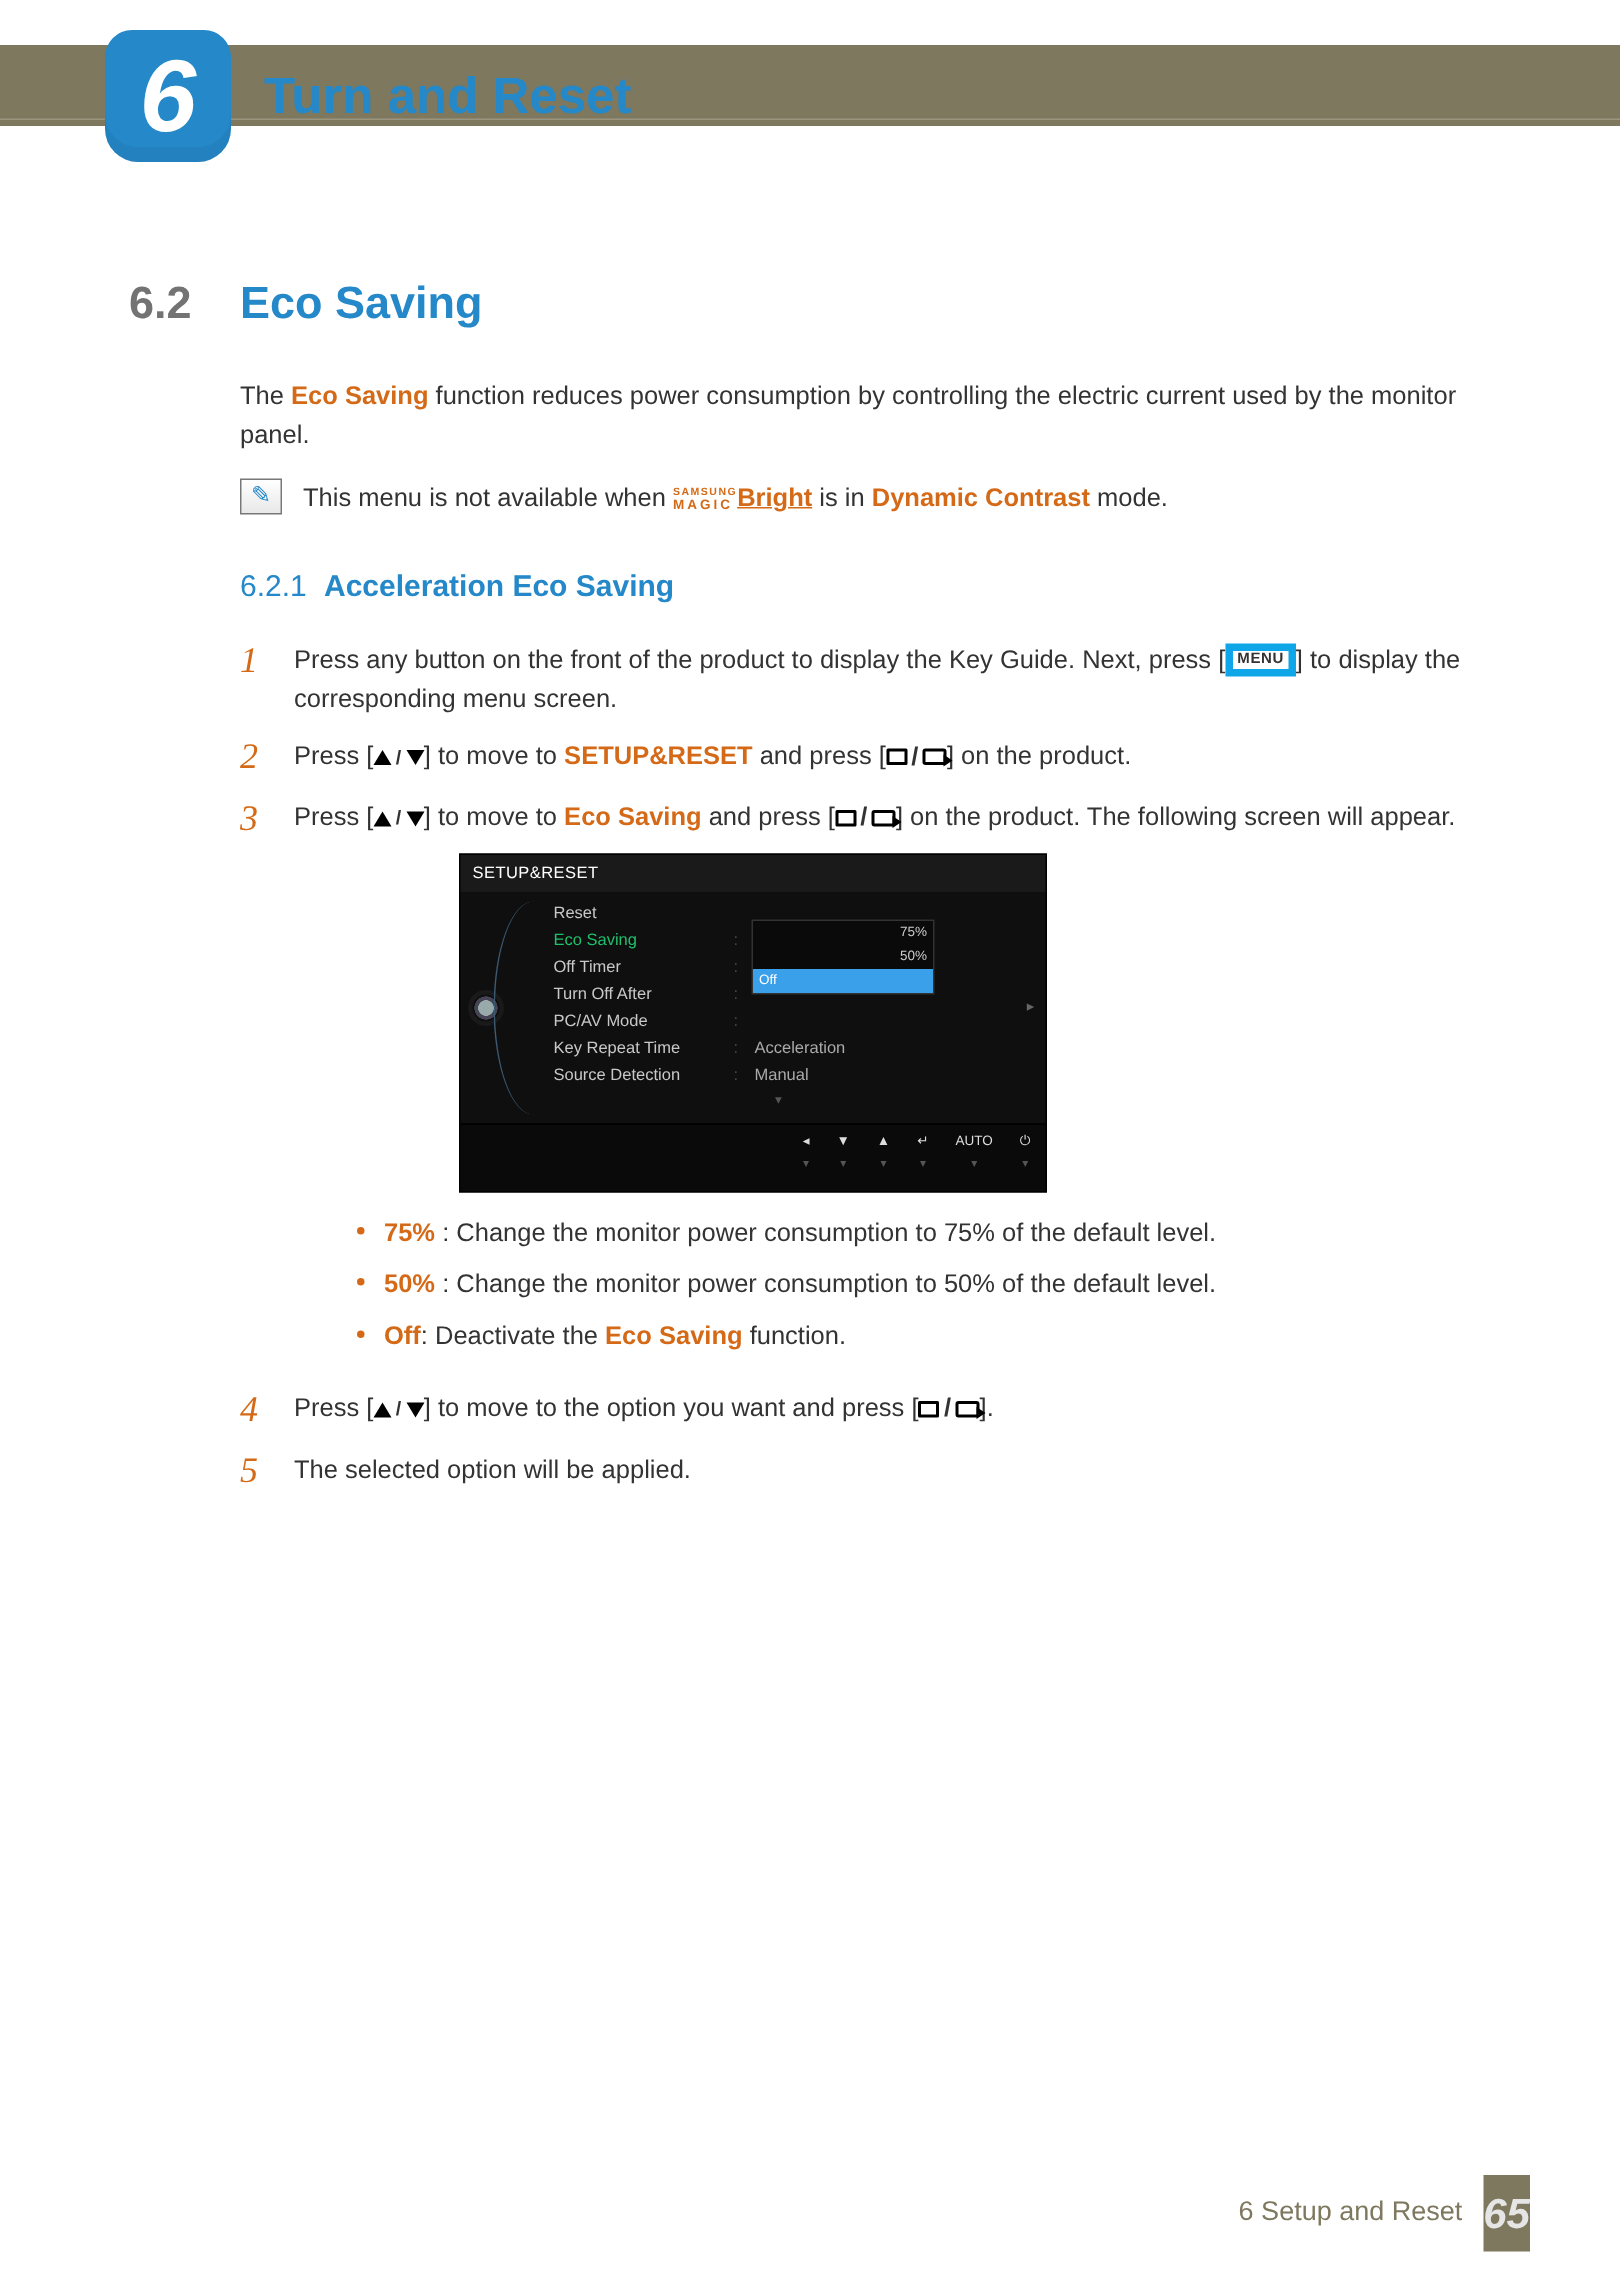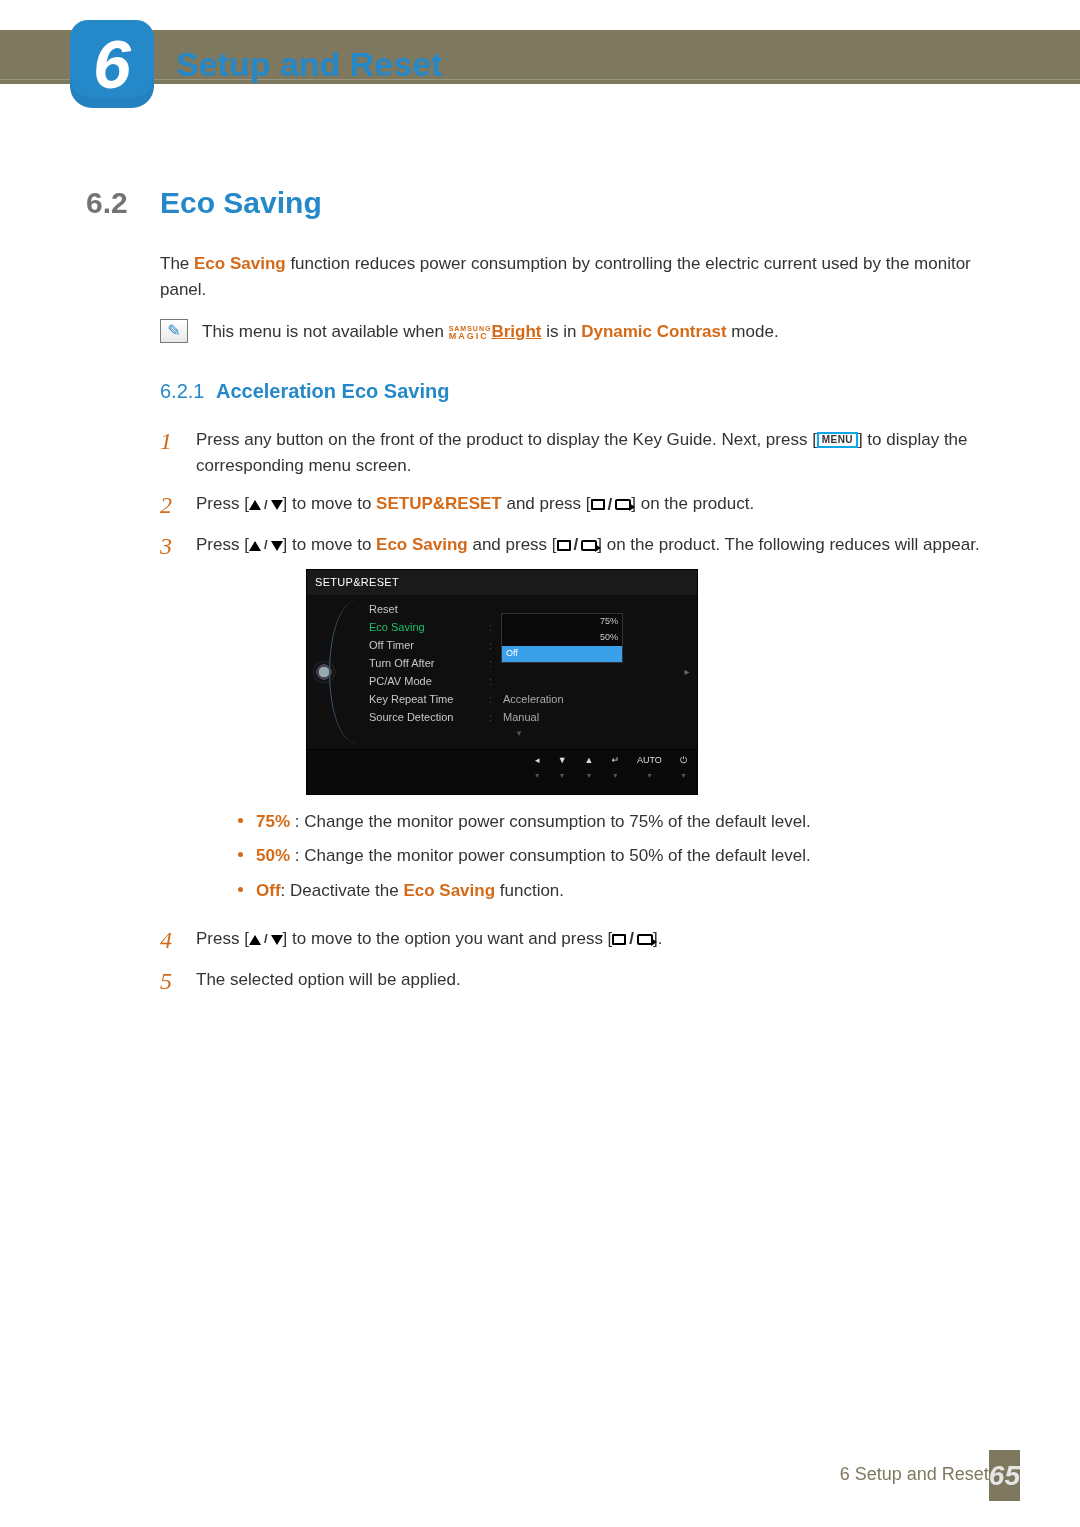--- a/index.html
+++ b/index.html
@@ -76,21 +76,21 @@
 
   .subsec-row { margin-left:74px; display:flex; margin-bottom:20px; }
   .subsec-num { width:56px; color:#2488c9; font-size:20px; font-weight:400; }
   .subsec-title { color:#2488c9; font-size:20px; font-weight:700; }
 
   ol.steps { margin-left:74px; list-style:none; }
   ol.steps > li { display:flex; margin-bottom:12px; align-items:flex-start; }
   ol.steps > li .num { width:36px; color:#d46a17; font-size:24px; font-style:italic; font-family: Georgia, serif; line-height:1.2; flex-shrink:0; }
   ol.steps > li .body { flex:1; }
   .kbd-box {
-    display:inline-block; border:2px solid #0ea5e9;
+    display:inline-block; border:5px solid #0ea5e9;
     font-size:10px; font-weight:700; padding:1px 3px;
     vertical-align:middle; line-height:1; letter-spacing:0.4px;
   }
   .arrow-pair {
     display:inline-flex; align-items:center; vertical-align:middle;
     font-size:13px; gap:2px;
   }
   .tri { display:inline-block; width:0;height:0; }
   .tri-up { border-left:6px solid transparent; border-right:6px solid transparent; border-bottom:10px solid #000; }
   .tri-down { border-left:6px solid transparent; border-right:6px solid transparent; border-top:10px solid #000; }
@@ -167,36 +167,36 @@
 
   ul.options { list-style:none; margin: 0 0 10px 36px; }
   ul.options li { position:relative; padding-left:24px; margin-bottom:8px; }
   ul.options li::before {
     content:""; position:absolute; left:6px; top:9px;
     width:5px; height:5px; background:#d46a17; border-radius:50%;
   }
 
   .footer {
     position:absolute; bottom:26px; right:60px;
-    display:flex; align-items:center; 
+    display:flex; align-items:center; gap:14px;
   }
   .footer-text { color:#7e785f; font-size:18px; font-weight:500; }
   .footer-page {
     background:#7e785f; color:#e5e5e5; font-size:28px; font-weight:700;
     padding:4px 0; font-style:italic;
   }
 </style>
 </head>
 <body>
 
 <div class="topband">
     <div class="inner-line"></div>
   </div>
 <div class="chapter-badge">6</div>
-<div class="chapter-title">Setup and Reset</div>
+<div class="chapter-title">Turn and Reset</div>
 
 <div class="content">
 
   <div class="sec-row">
     <div class="sec-num">6.2</div>
     <div class="sec-title">Eco Saving</div>
   </div>
 
   <p class="intro">
     <span>The </span><span class="orange">Eco Saving</span><span> function reduces power consumption by controlling the electric current used by the monitor panel.</span>
@@ -241,21 +241,21 @@
       <span class="num">3</span>
       <span class="body">
         <span>Press [</span><span class="arrow-pair">
             <span class="tri tri-up"></span>
             <span class="slash">/</span>
             <span class="tri tri-down"></span>
           </span><span>] to move to </span><span class="orange">Eco Saving</span><span> and press [</span><span class="select-combo">
             <span class="squareish"></span>
             <span class="slash">/</span>
             <span class="return-g"></span>
-          </span><span>] on the product. The following reduces will appear.</span>
+          </span><span>] on the product. The following screen will appear.</span>
 
         <div class="osd-wrap">
           <div class="osd">
             <div class="osd-title">SETUP&amp;RESET</div>
             <div class="osd-body">
               <div class="osd-left">
                 <div class="osd-gear"></div>
                 <div class="osd-arc"></div>
               </div>
               <div class="osd-list">

